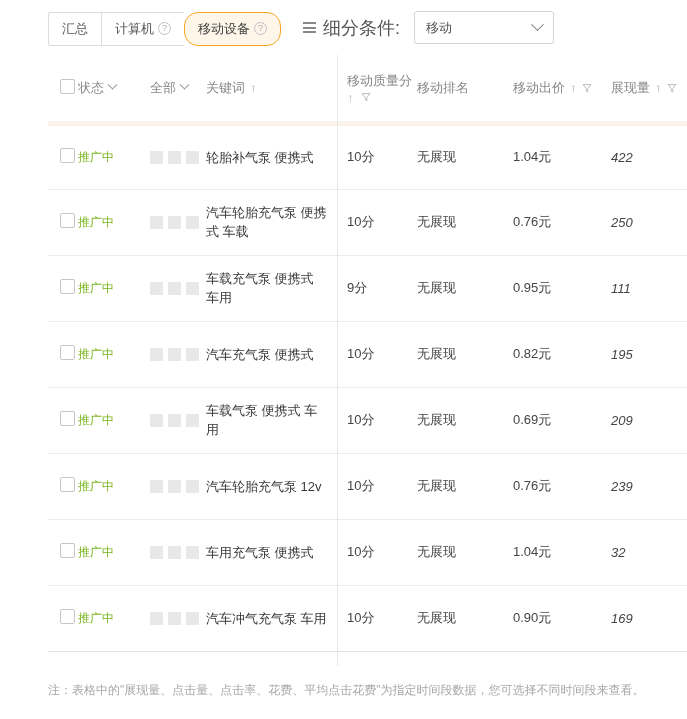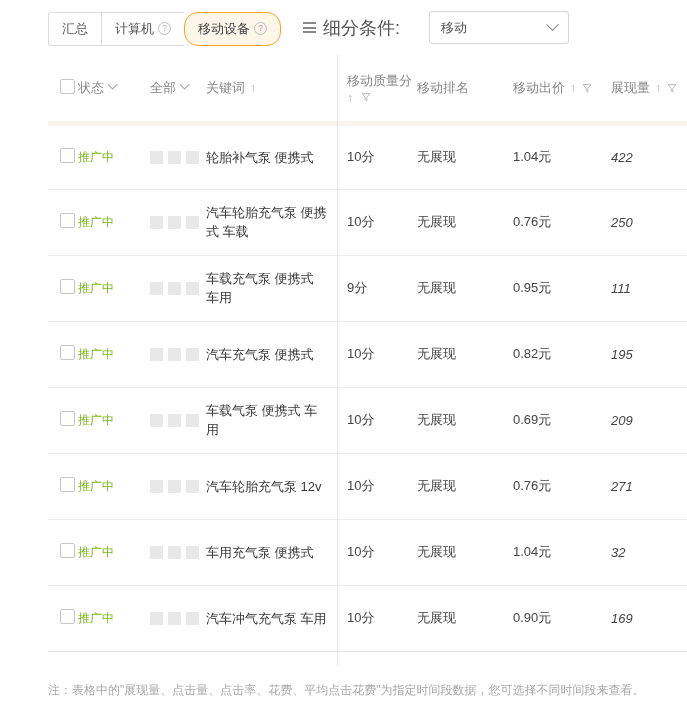--- a/index.html
+++ b/index.html
@@ -87,21 +87,21 @@
     display: block;
     height: 2px;
     background: #888;
     width: 100%;
   }
   .list-icon i:nth-child(1) { width: 100%; }
   .list-icon i:nth-child(2) { width: 100%; }
   .list-icon i:nth-child(3) { width: 100%; }
 
   .select-box {
-    margin-left: 29px;
+    margin-left: 14px;
     width: 140px;
     height: 33px;
     border: 1px solid #d4d4d4;
     border-radius: 3px;
     background: #fff;
     display: flex;
     align-items: center;
     justify-content: space-between;
     padding: 0 11px;
     font-size: 13px;
@@ -431,21 +431,21 @@
             <span class="blocks">
               <span></span>
               <span></span>
               <span></span>
             </span>
           </td>
           <td class="col-kw"><span class="kw">汽车轮胎充气泵 12v</span></td>
           <td class="col-qs" style="padding-left:10px"><span>10分</span></td>
           <td class="col-rk"><span>无展现</span></td>
           <td class="col-bid"><span>0.76元</span></td>
-          <td class="col-imp"><span>271</span></td>
+          <td class="col-imp"><span>239</span></td>
         </tr>
         <tr>
           <td class="col-cb" style="padding-left:12px"><span class="cb"></span></td>
           <td class="col-st"><span class="status">推广中</span></td>
           <td class="col-ph">
             <span class="blocks">
               <span></span>
               <span></span>
               <span></span>
             </span>

